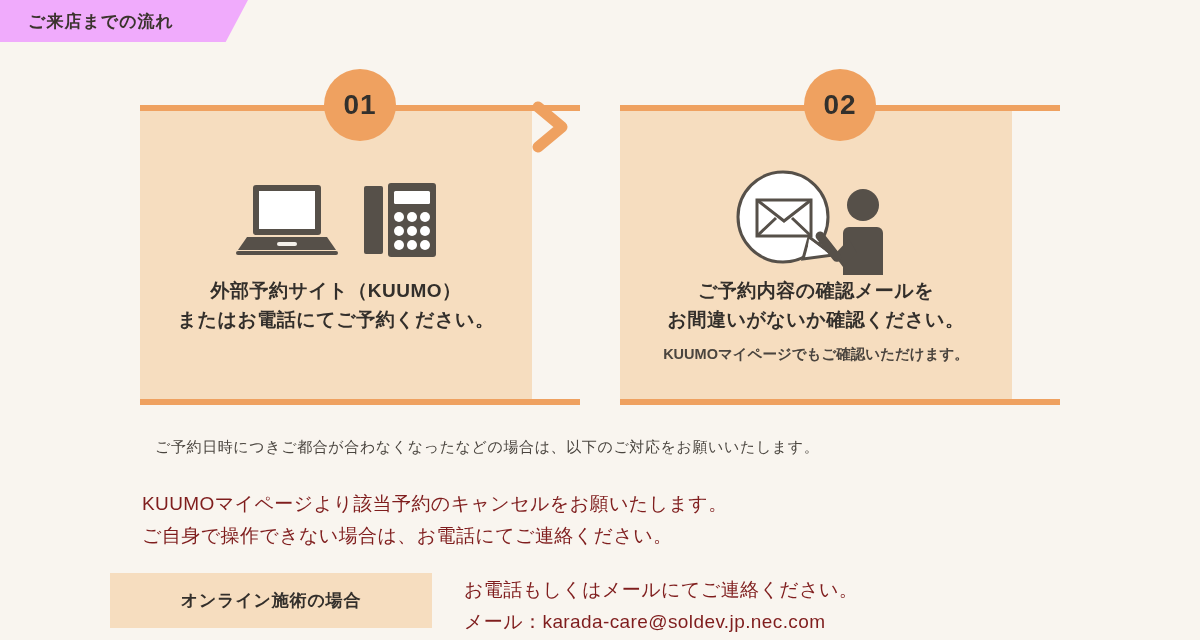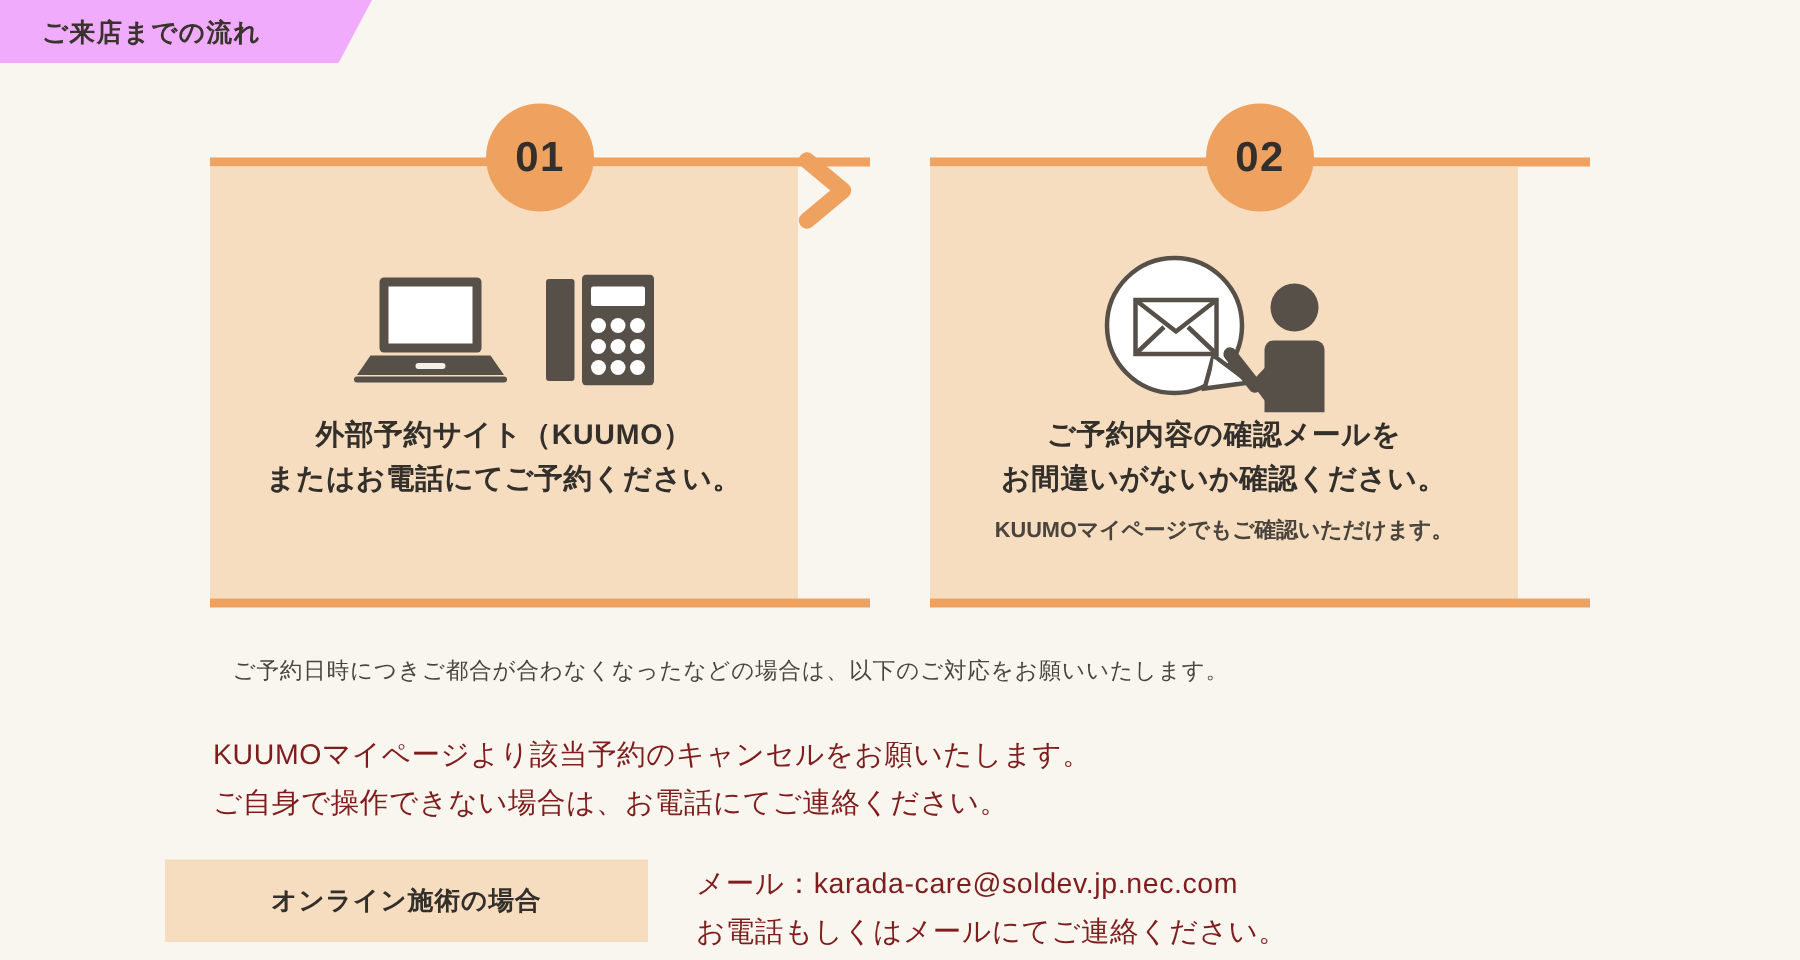--- a/index.html
+++ b/index.html
@@ -283,18 +283,18 @@
       <div class="dline">KUUMOマイページより該当予約のキャンセルをお願いたします。</div>
       <div class="dline">ご自身で操作できない場合は、お電話にてご連絡ください。</div>
     </div>
   </div>
 
   <div class="row">
     <div class="row-label">
       <span>オンライン施術の場合</span>
     </div>
     <div class="row-desc">
+      <div class="dline">お電話もしくはメールにてご連絡ください。</div>
       <div class="dline">メール：karada-care@soldev.jp.nec.com</div>
-      <div class="dline">お電話もしくはメールにてご連絡ください。</div>
     </div>
   </div>
 
 </div>
 
 </body></html>

